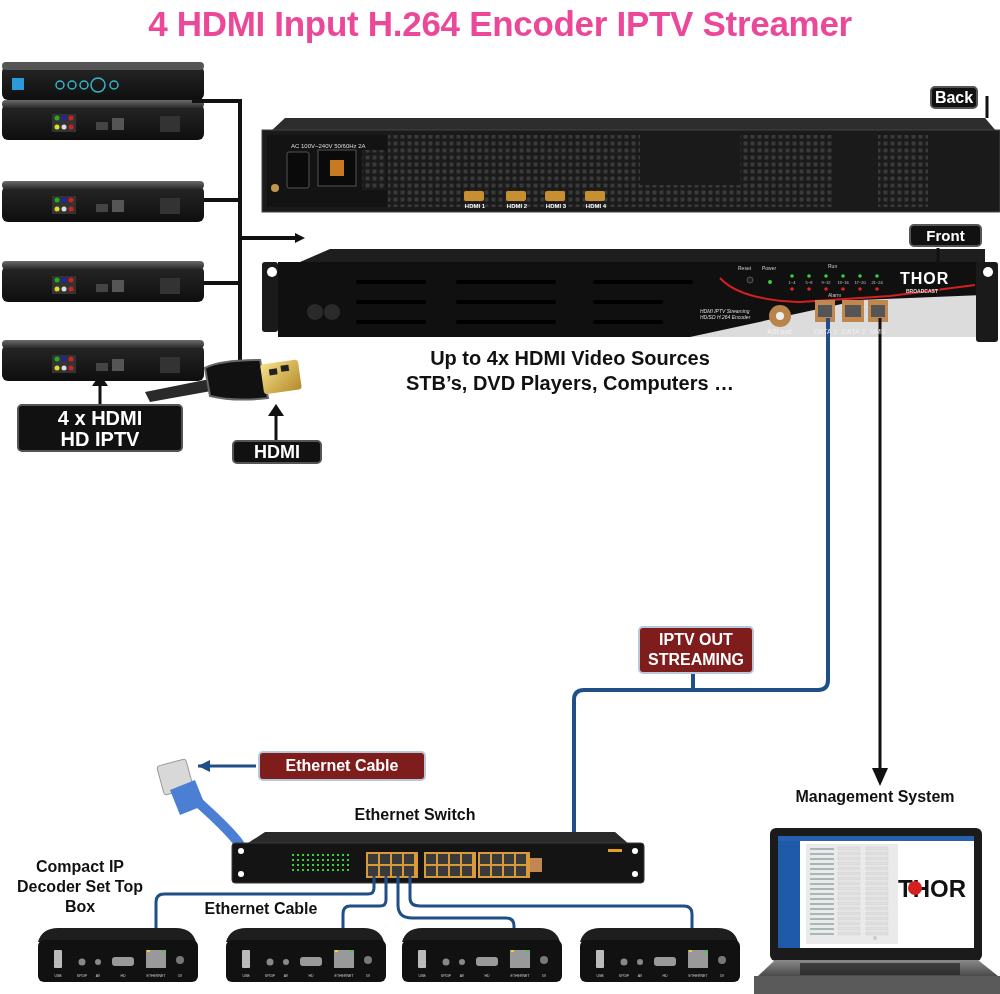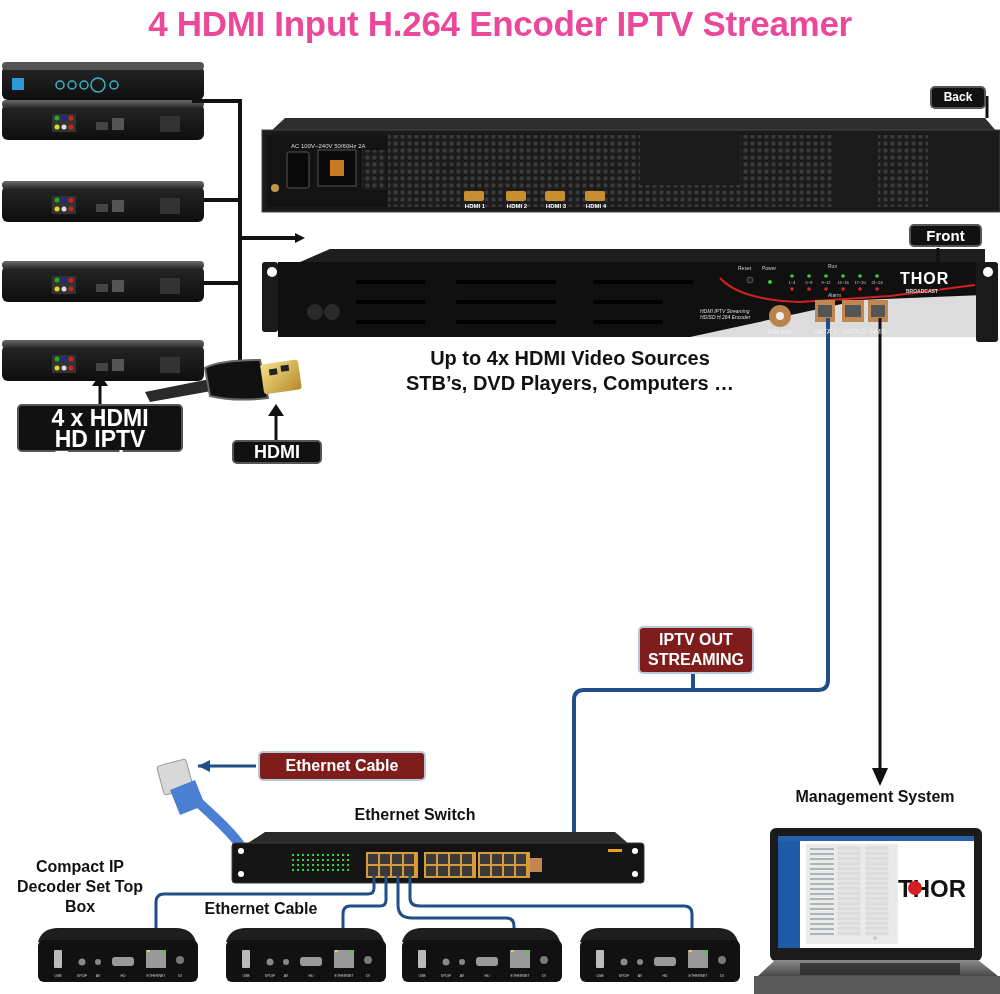--- a/index.html
+++ b/index.html
@@ -467,21 +467,21 @@
       </g>
     <text x="898" y="897" font-size="24" font-weight="bold" fill="#111">THOR</text>
     <circle cx="915" cy="888" r="7" fill="#d42020"></circle>
     <circle cx="875" cy="938" r="2" fill="#ccc"></circle>
     <path d="M758,976 L775,960 L978,960 L998,976 z" fill="url(#laptopBody)"></path>
     <rect x="754" y="976" width="246" height="18" fill="#5a5a5a"></rect>
     <rect x="800" y="963" width="160" height="12" fill="#222" opacity="0.7"></rect>
   </g>
 </svg>
 
-<div class="abs tag-black" style="left:930px;top:86px;width:56px;height:23px;font-size:12px;line-height:19px;">Back</div>
+<div class="abs tag-black" style="left:930px;top:86px;width:48px;height:23px;font-size:16px;line-height:19px;">Back</div>
 <div class="abs" style="left:291px;top:143px;font-size:6px;color:#ddd;">AC 100V~240V 50/60Hz 2A</div>
 <div class="abs" style="left:461px;top:203px;width:28px;text-align:center;font-size:6px;color:#fff;font-weight:bold;">HDMI 1</div>
 <div class="abs" style="left:503px;top:203px;width:28px;text-align:center;font-size:6px;color:#fff;font-weight:bold;">HDMI 2</div>
 <div class="abs" style="left:542px;top:203px;width:28px;text-align:center;font-size:6px;color:#fff;font-weight:bold;">HDMI 3</div>
 <div class="abs" style="left:582px;top:203px;width:28px;text-align:center;font-size:6px;color:#fff;font-weight:bold;">HDMI 4</div>
 
 <div class="abs tag-black" style="left:909px;top:224px;width:73px;height:23px;font-size:15px;line-height:19px;">Front</div>
 <div class="abs" style="left:738px;top:265px;font-size:5px;color:#ccc;">Reset</div>
 <div class="abs" style="left:762px;top:265px;font-size:5px;color:#ccc;">Power</div>
 <div class="abs" style="left:828px;top:263px;font-size:5px;color:#ccc;">Run</div>
@@ -495,21 +495,21 @@
 <div class="abs" style="left:842px;top:328px;font-size:7px;color:#eee;">DATA 2</div>
 <div class="abs" style="left:870px;top:328px;font-size:7px;color:#eee;">NMS</div>
 <div class="abs" style="left:900px;top:270px;font-size:16px;font-weight:bold;color:#fff;letter-spacing:1px;">THOR</div>
 <div class="abs" style="left:906px;top:288px;font-size:5px;font-weight:bold;color:#ddd;">BROADCAST</div>
 
 <div class="abs label-bold" style="left:370px;top:346px;width:400px;font-size:20px;line-height:25px;">
   <div>Up to 4x HDMI Video Sources</div>
   <div>STB’s, DVD Players, Computers …</div>
 </div>
 
-<div class="abs tag-black" style="left:17px;top:404px;width:166px;height:48px;font-size:23px;line-height:21px;padding-top:2px;">
+<div class="abs tag-black" style="left:17px;top:404px;width:166px;height:48px;font-size:20px;line-height:21px;padding-top:2px;">
   <div>4 x HDMI</div>
   <div>HD IPTV Encoder</div>
 </div>
 <div class="abs tag-black" style="left:232px;top:440px;width:90px;height:24px;font-size:18px;line-height:20px;text-align:center;">HDMI Cable</div>
 
 <div class="abs tag-blue" style="left:638px;top:626px;width:116px;height:48px;font-size:16px;line-height:20px;padding-top:2px;">
   <div>IPTV OUT</div>
   <div>STREAMING</div>
 </div>
 

